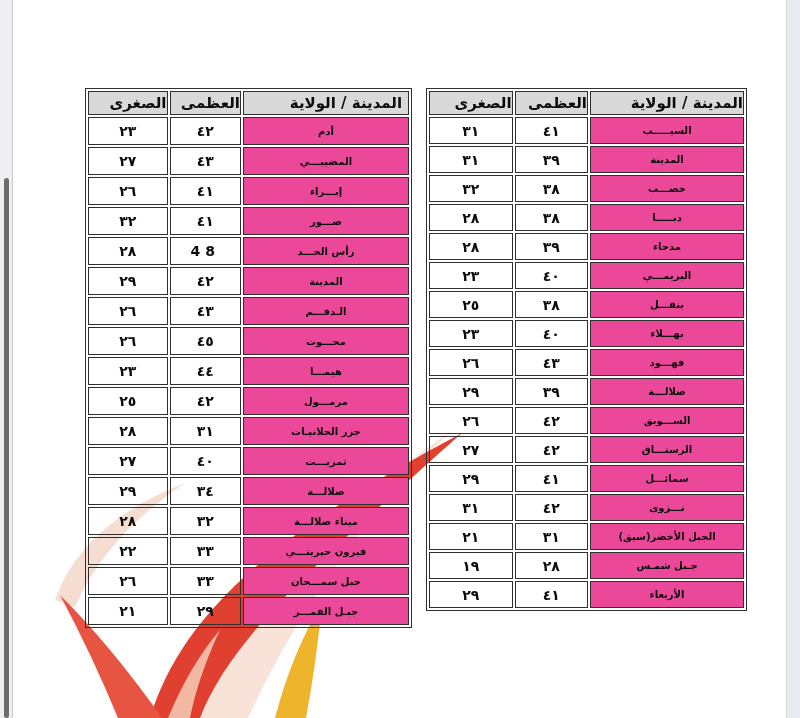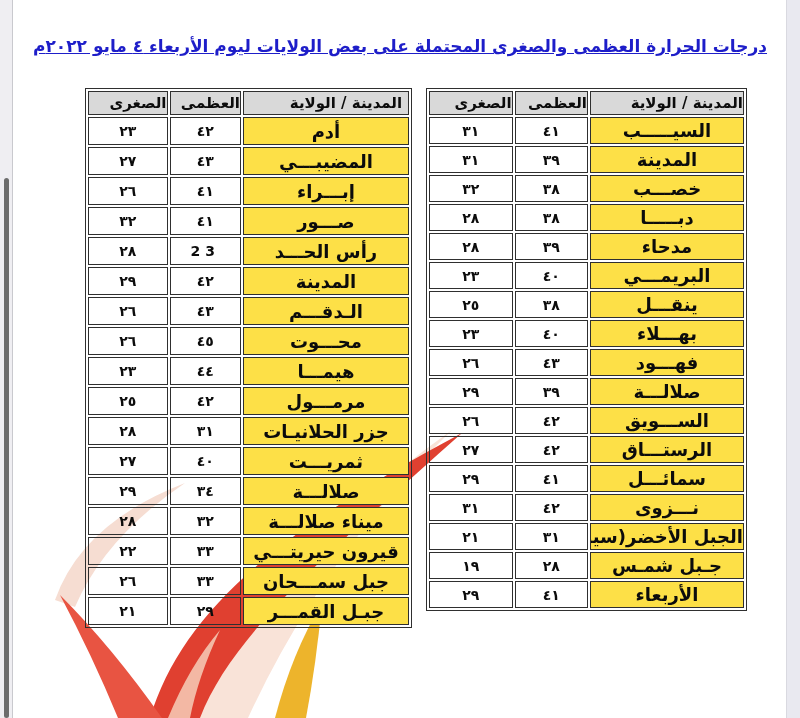--- a/index.html
+++ b/index.html
@@ -53,21 +53,21 @@
     background: transparent;
   }
   table.temps th, table.temps td {
     border: 1px solid #2f2f2f;
     text-align: center; vertical-align: middle;
     font-weight: bold; color: #0c0c0c;
     overflow: hidden; white-space: nowrap;
   }
   table.temps th { background: #d9d9d9; font-size: 15px; height: 24px; padding-left: 40px; }
   table.temps td { background: transparent; font-size: 14px; }
-  table.temps td.city { background: #fde047; font-size: 18px; }
+  table.temps td.city { background: #ec4899; font-size: 10px; }
   table.temps td.max, table.temps td.min { letter-spacing: 5px; }
 
   #right-table { left: 426px; width: 321px; }
   #right-table td { height: 27px; }
   #right-table .city { width: 153px; }
   #right-table .max  { width: 73px; }
   #right-table .min  { width: 83px; }
 
   #left-table { left: 85px; width: 327px; }
   #left-table td { height: 28px; }
@@ -79,21 +79,20 @@
 <body>
 
 <div class="screen">
 
   <div class="left-strip">
     <div class="scroll-thumb"></div>
   </div>
 
   <div class="right-strip"></div>
 
-  <div class="doc-title">درجات الحرارة العظمى والصغرى المحتملة على بعض الولايات ليوم الأربعاء ٤ مايو ٢٠٢٢م</div>
 
   <svg class="watermark" width="470" height="303" viewBox="0 0 470 303">
     <path d="M 35,185 Q 62,108 165,68 Q 85,122 55,192 Z" fill="#f6ddd2"></path>
     <path d="M 170,303 Q 232,158 432,15 Q 302,142 228,303 Z" fill="#f9e3d8"></path>
     <path d="M 130,303 C 162,198 255,118 442,18 C 305,140 212,220 180,303 Z" fill="#e04030"></path>
     <path d="M 40,180 Q 92,232 142,303 L 98,303 Q 72,240 40,180 Z" fill="#e85442"></path>
     <path d="M 255,303 Q 272,238 302,188 Q 296,250 286,303 Z" fill="#edb42c"></path>
     <path d="M 148,303 Q 170,250 200,215 Q 178,262 170,303 Z" fill="#f3b8a4"></path>
   </svg>
 
@@ -218,21 +217,21 @@
           <td class="max">٤١</td>
           <td class="min">٢٦</td>
         </tr>
         <tr>
           <td class="city">صـــور</td>
           <td class="max">٤١</td>
           <td class="min">٣٢</td>
         </tr>
         <tr>
           <td class="city">رأس الحـــد</td>
-          <td class="max">23</td>
+          <td class="max">48</td>
           <td class="min">٢٨</td>
         </tr>
         <tr>
           <td class="city">المدينة</td>
           <td class="max">٤٢</td>
           <td class="min">٢٩</td>
         </tr>
         <tr>
           <td class="city">الـدقـــم</td>
           <td class="max">٤٣</td>

